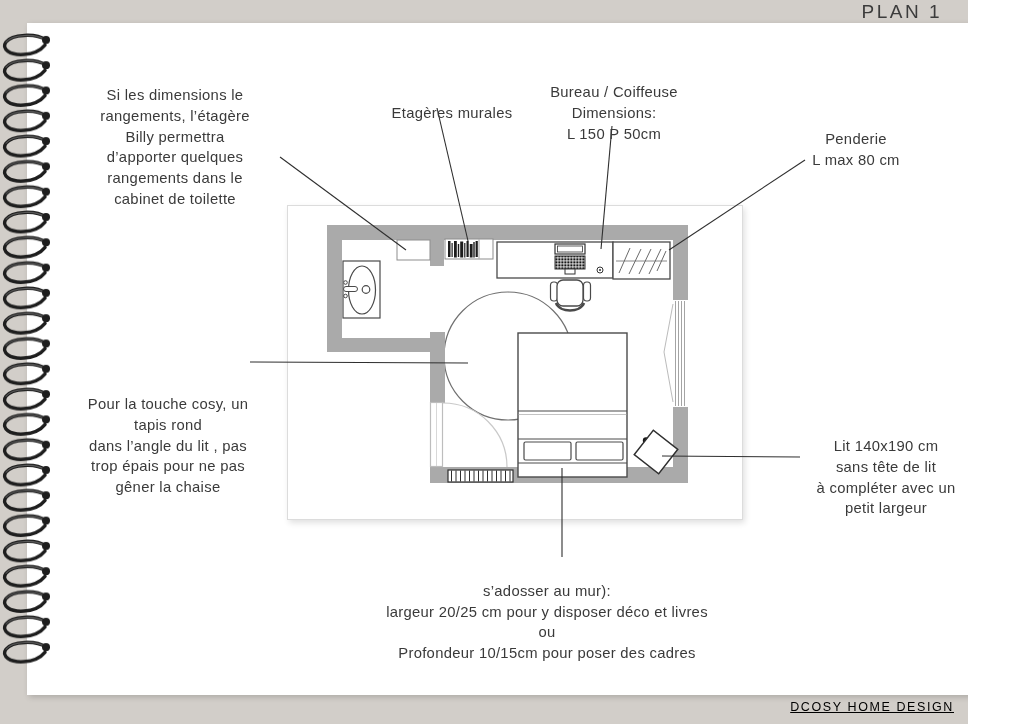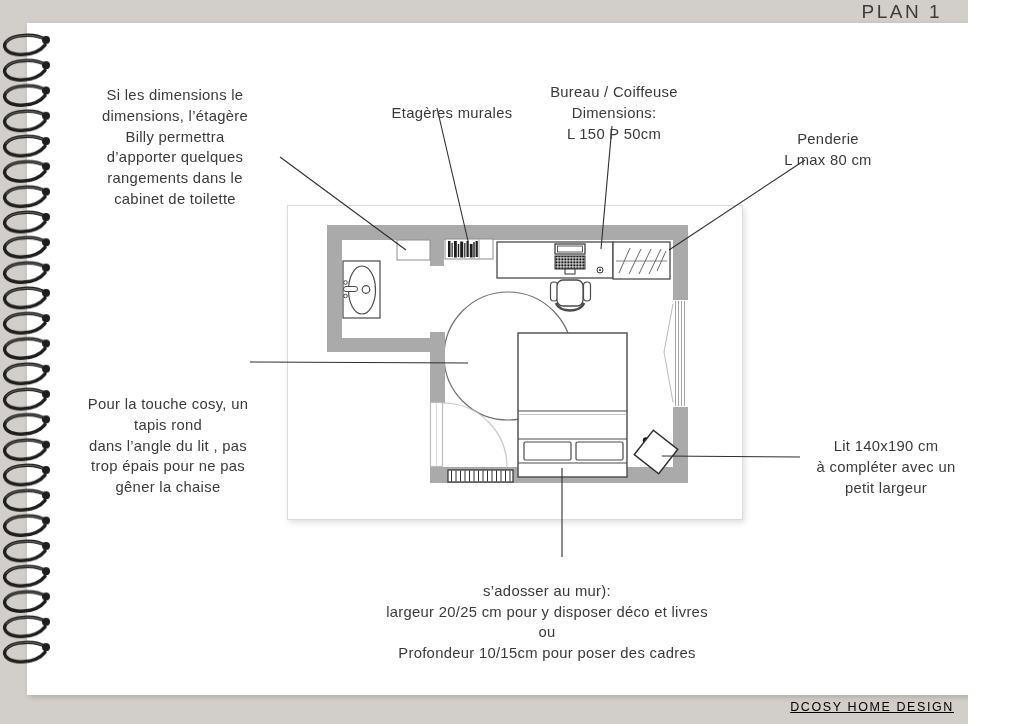--- a/index.html
+++ b/index.html
@@ -170,52 +170,53 @@
       <line x1="250" y1="362" x2="468" y2="363"></line>
       <line x1="800" y1="457" x2="662" y2="456"></line>
       <line x1="562" y1="468" x2="562" y2="557"></line>
     </g>
   </svg>
 
   <div id="plan-title">PLAN 1</div>
 
   <div class="note" style="left:73px;top:69px;width:204px;">
     <div>Si les dimensions le</div>
-    <div>dimensions, l’étagère</div>
+    <div>rangements, l’étagère</div>
     <div>Billy permettra</div>
     <div>d’apporter quelques</div>
     <div>rangements dans le</div>
     <div>cabinet de toilette</div>
   </div>
 
   <div class="note" style="left:382px;top:87px;width:140px;">
     <div>Etagères murales</div>
   </div>
 
   <div class="note" style="left:534px;top:66px;width:160px;">
     <div>Bureau / Coiffeuse</div>
     <div>Dimensions:</div>
     <div>L 150 P 50cm</div>
   </div>
 
-  <div class="note" style="left:763px;top:113px;width:130px;">
+  <div class="note" style="left:791px;top:113px;width:130px;">
     <div>Penderie</div>
     <div>L max 80 cm</div>
   </div>
 
   <div class="note" style="left:66px;top:378px;width:204px;">
     <div>Pour la touche cosy, un</div>
     <div>tapis rond</div>
     <div>dans l’angle du lit , pas</div>
     <div>trop épais pour ne pas</div>
     <div>gêner la chaise</div>
   </div>
 
   <div class="note" style="left:797px;top:420px;width:178px;">
     <div>Lit 140x190 cm</div>
+    <div>sans tête de lit</div>
     <div>à compléter avec un</div>
     <div>petit largeur</div>
   </div>
 
   <div class="note" style="left:289px;top:565px;width:516px;line-height:20.6px;">
     <div>s’adosser au mur):</div>
     <div>largeur 20/25 cm pour y disposer déco et livres</div>
     <div>ou</div>
     <div>Profondeur 10/15cm pour poser des cadres</div>
   </div>

